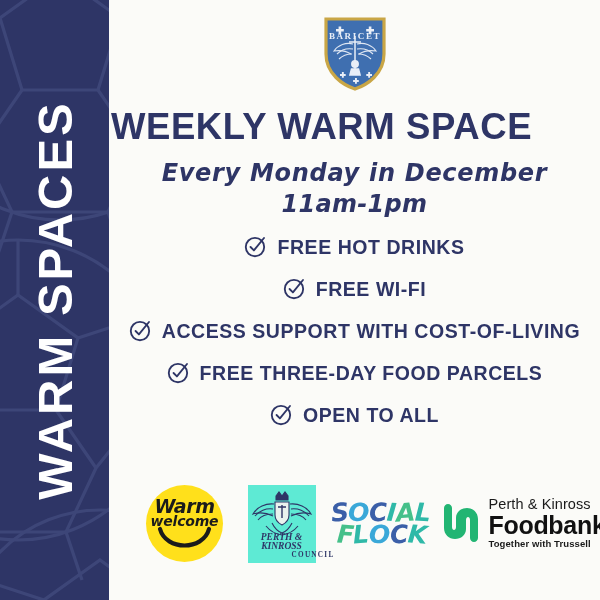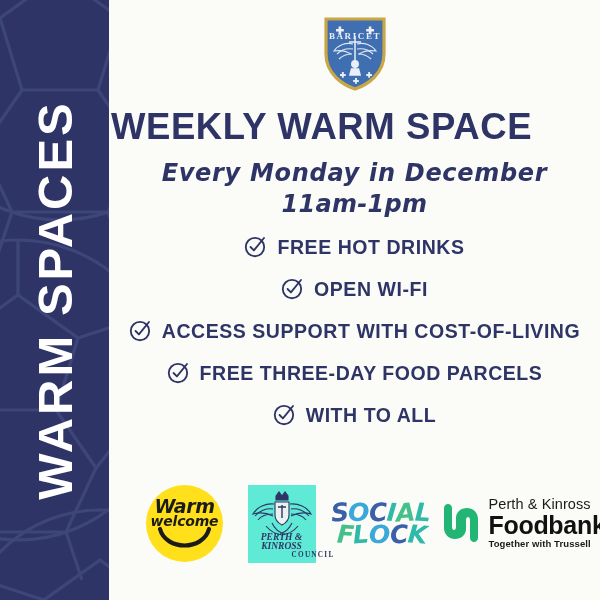--- a/index.html
+++ b/index.html
@@ -324,21 +324,21 @@
           <path d="M7.4 13.6 L11.2 17.4 L22.6 3.4" stroke="#2e3566" stroke-width="2.1" stroke-linecap="round" stroke-linejoin="round"></path>
         </svg>
         <span class="check-label">FREE HOT DRINKS</span>
       </div>
 
       <div class="check-row">
         <svg class="check-icon" viewBox="0 0 26 26" fill="none">
           <circle cx="12.4" cy="13.6" r="10.4" stroke="#2e3566" stroke-width="2.1"></circle>
           <path d="M7.4 13.6 L11.2 17.4 L22.6 3.4" stroke="#2e3566" stroke-width="2.1" stroke-linecap="round" stroke-linejoin="round"></path>
         </svg>
-        <span class="check-label">OPEN WI-FI</span>
+        <span class="check-label">FREE WI-FI</span>
       </div>
 
       <div class="check-row">
         <svg class="check-icon" viewBox="0 0 26 26" fill="none">
           <circle cx="12.4" cy="13.6" r="10.4" stroke="#2e3566" stroke-width="2.1"></circle>
           <path d="M7.4 13.6 L11.2 17.4 L22.6 3.4" stroke="#2e3566" stroke-width="2.1" stroke-linecap="round" stroke-linejoin="round"></path>
         </svg>
         <span class="check-label">ACCESS SUPPORT WITH COST-OF-LIVING</span>
       </div>
 
@@ -349,21 +349,21 @@
         </svg>
         <span class="check-label">FREE THREE-DAY FOOD PARCELS</span>
       </div>
 
 
       <div class="check-row">
         <svg class="check-icon" viewBox="0 0 26 26" fill="none">
           <circle cx="12.4" cy="13.6" r="10.4" stroke="#2e3566" stroke-width="2.1"></circle>
           <path d="M7.4 13.6 L11.2 17.4 L22.6 3.4" stroke="#2e3566" stroke-width="2.1" stroke-linecap="round" stroke-linejoin="round"></path>
         </svg>
-        <span class="check-label">WITH TO ALL</span>
+        <span class="check-label">OPEN TO ALL</span>
       </div>
 
     </div>
 
     <div class="logos">
 
       <div class="logo logo-warm">
         <div class="warm-circle">
           <div class="warm-text">
             <span class="w1">Warm</span>

